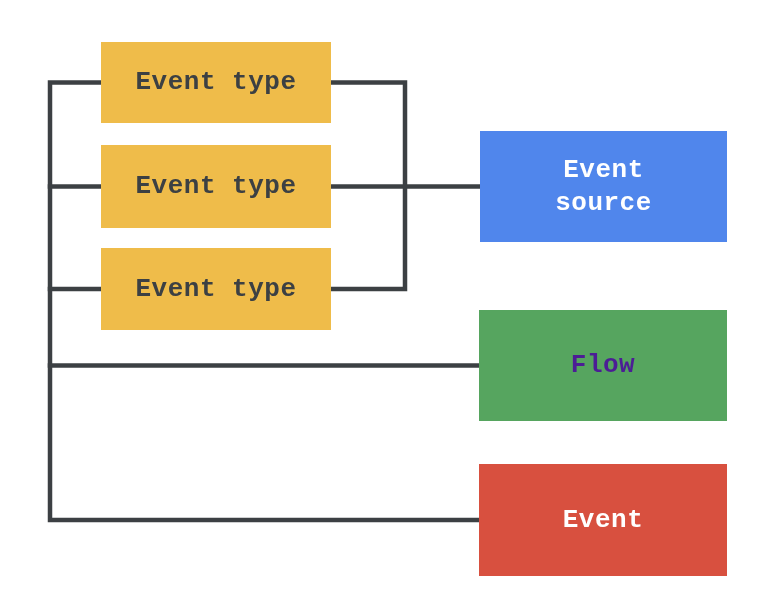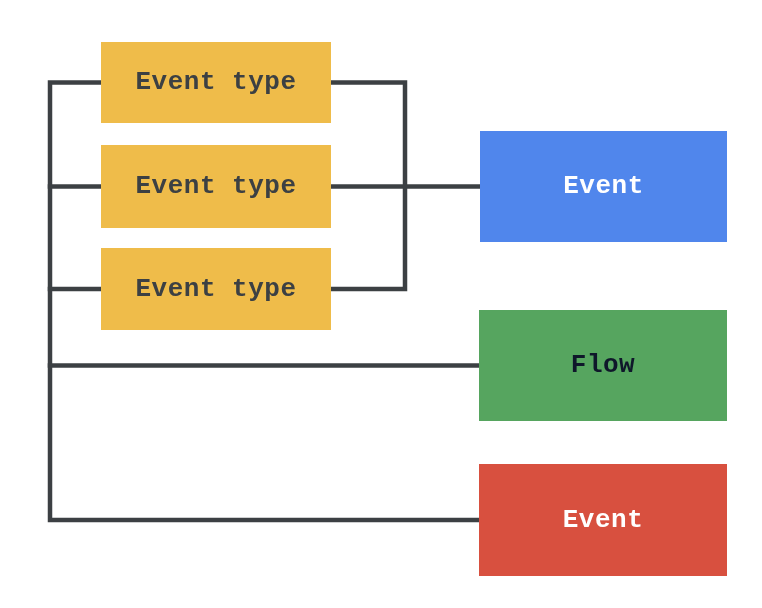--- a/index.html
+++ b/index.html
@@ -72,23 +72,24 @@
   <div class="node n-et2" style="background-color: rgb(239, 188, 74); color: rgb(60, 64, 67);">
     <span>Event type</span>
   </div>
 
   <div class="node n-et3" style="background-color: rgb(239, 188, 74); color: rgb(60, 64, 67);">
     <span>Event type</span>
   </div>
 
   <div class="node n-src" style="background-color: rgb(80, 134, 236); color: rgb(255, 255, 255);">
     <span>Event</span>
+    <span>source</span>
   </div>
 
-  <div class="node n-flw" style="background-color: rgb(86, 165, 95); color: #0f172a;">
+  <div class="node n-flw" style="background-color: rgb(86, 165, 95); color: #4c1d95;">
     <span>Flow</span>
   </div>
 
   <div class="node n-con" style="background-color: rgb(216, 80, 63); color: rgb(255, 255, 255);">
     <span>Event</span>
   </div>
 
 </div>
 
 </body></html>

